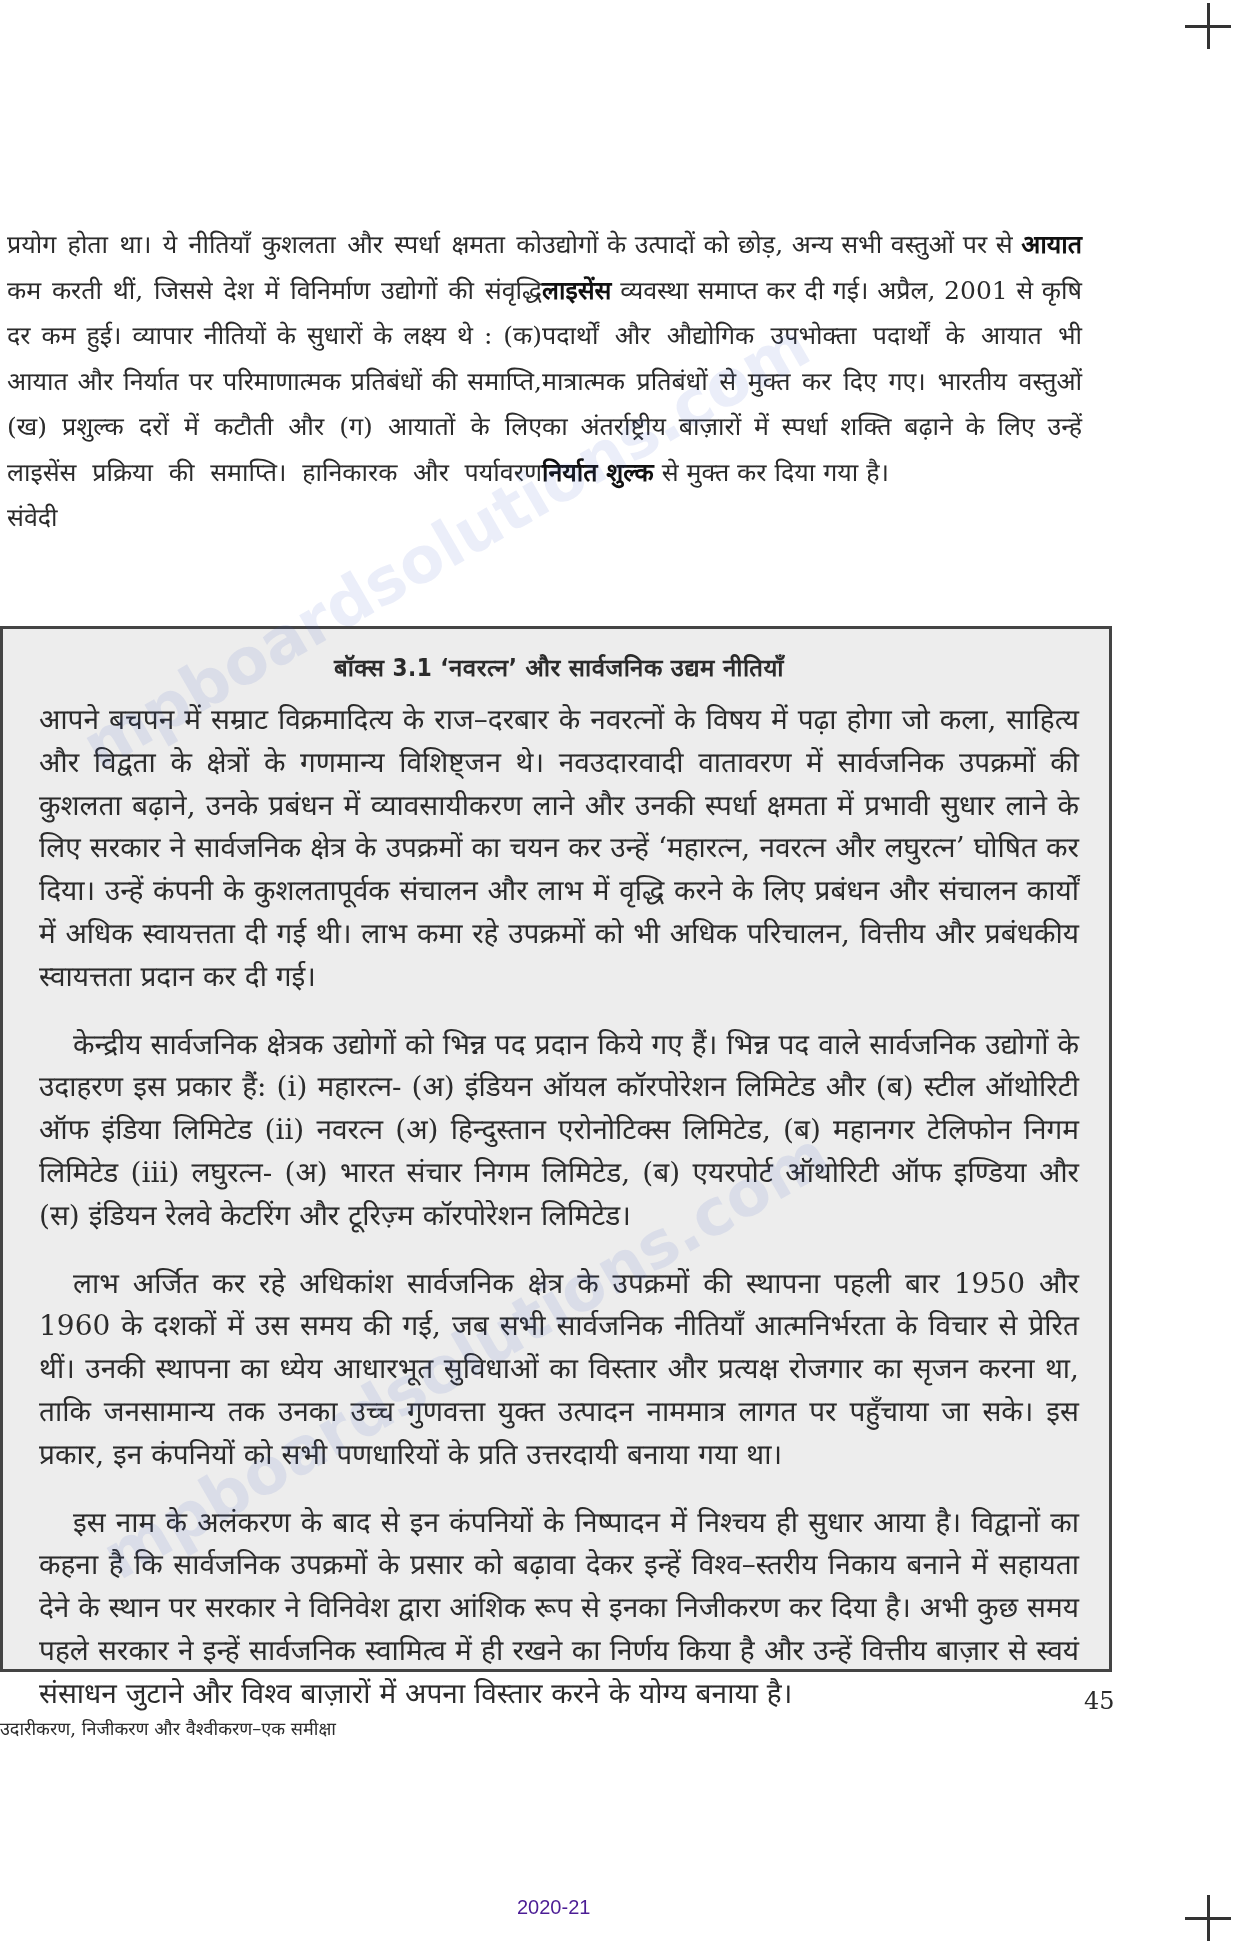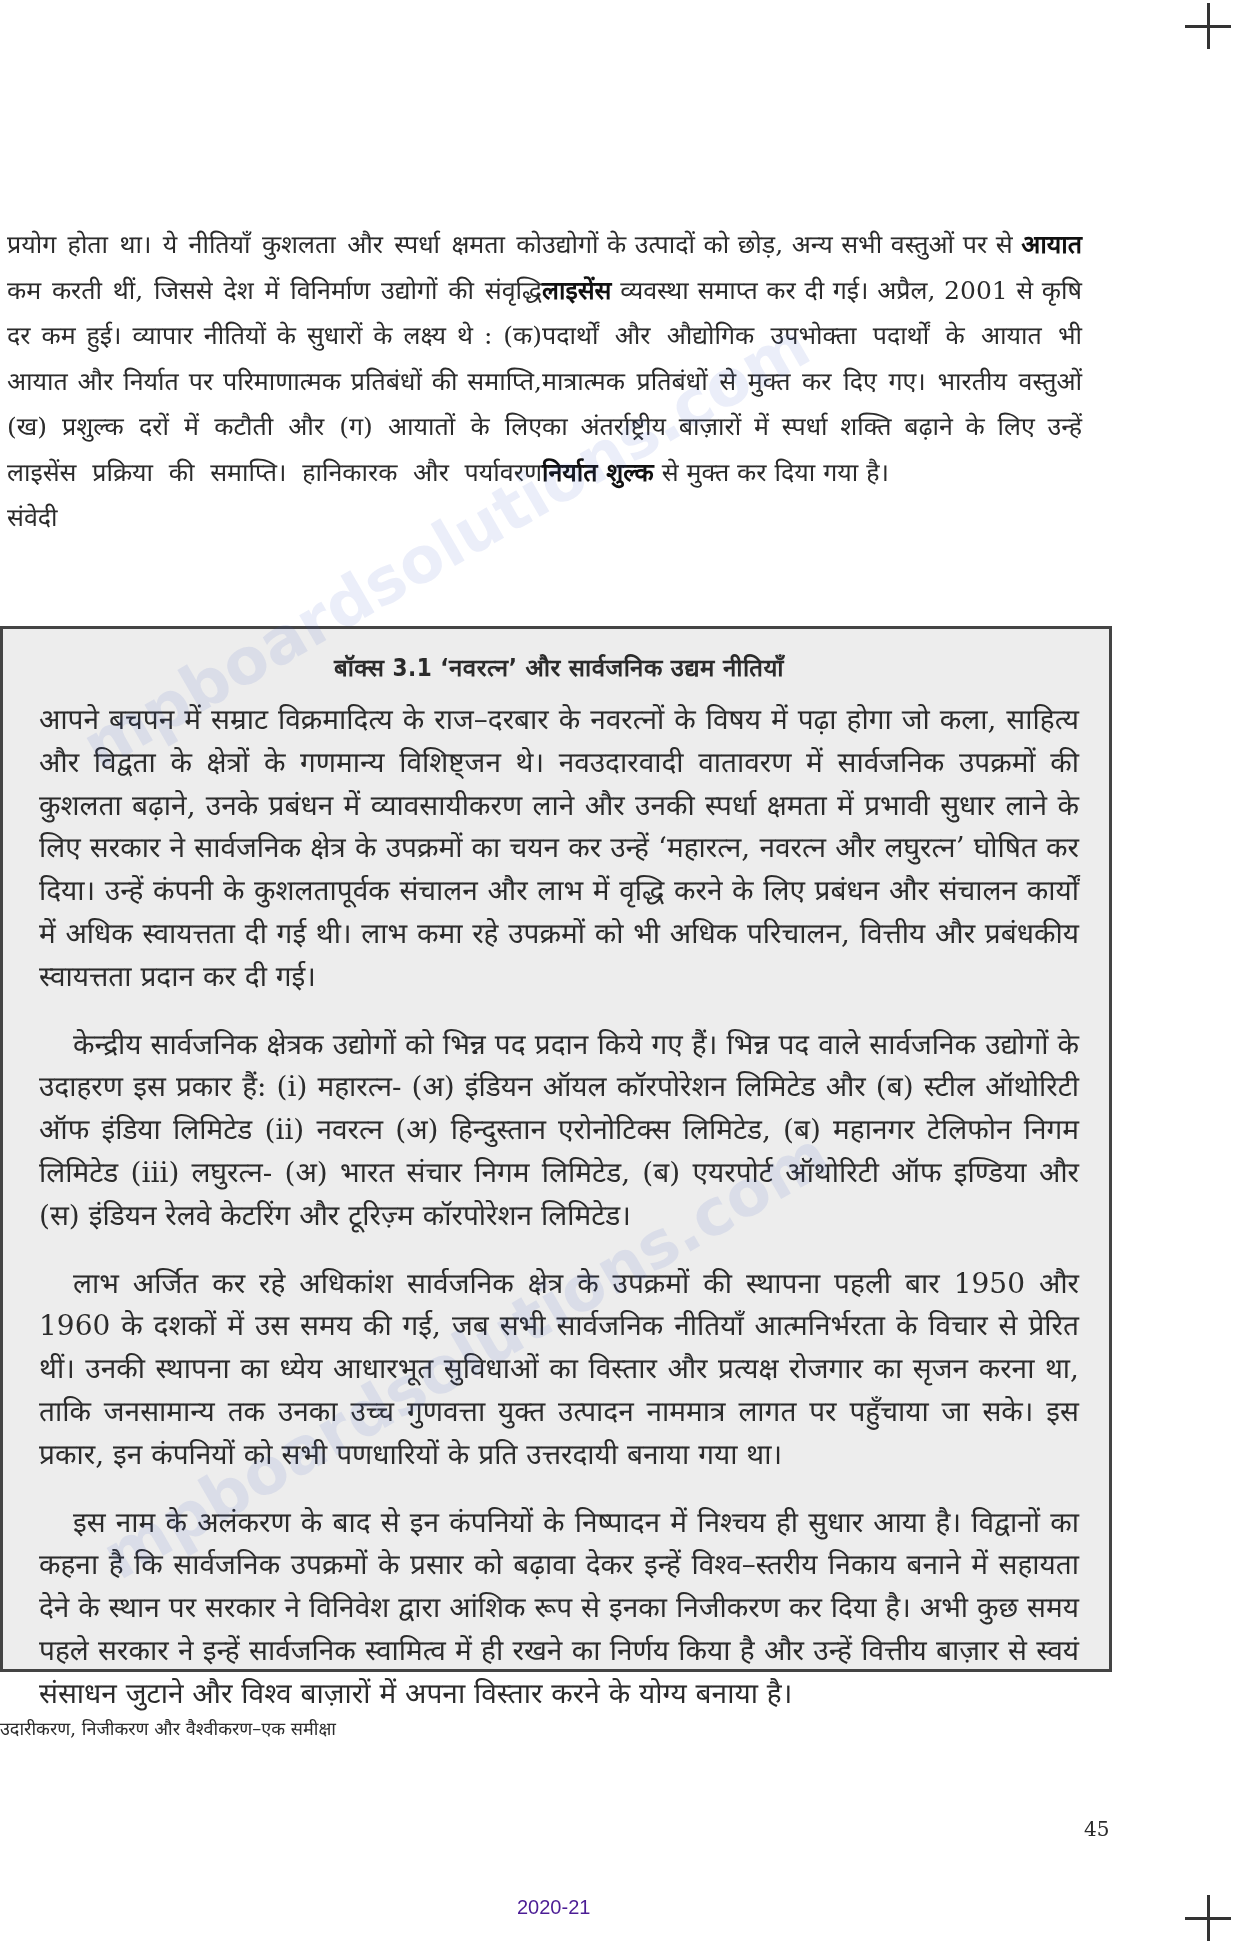--- a/index.html
+++ b/index.html
@@ -93,22 +93,22 @@
     .footer-title {
       position: absolute;
       left: 0;
       top: 1712px;
       font-size: 18px;
       line-height: 34px;
     }
     .page-number {
       position: absolute;
       left: 1084px;
-      top: 1812px;
-      font-size: 20px;
+      top: 1684px;
+      font-size: 24px;
       line-height: 34px;
     }
     .year-stamp {
       position: absolute;
       left: 517px;
       top: 1894px;
       font-family: "Liberation Sans", "DejaVu Sans", sans-serif;
       font-size: 20px;
       line-height: 26px;
       color: #4c1d95;

